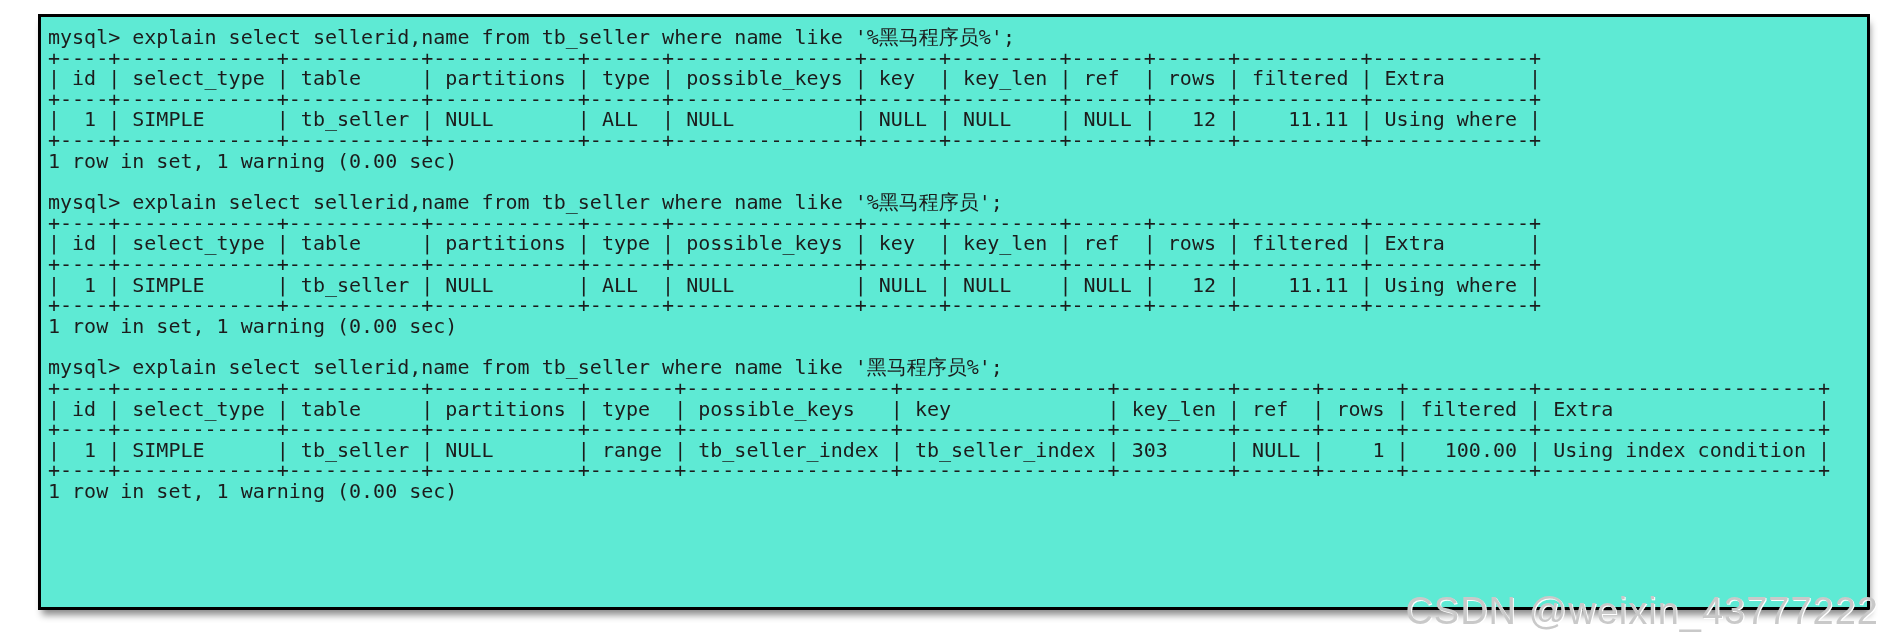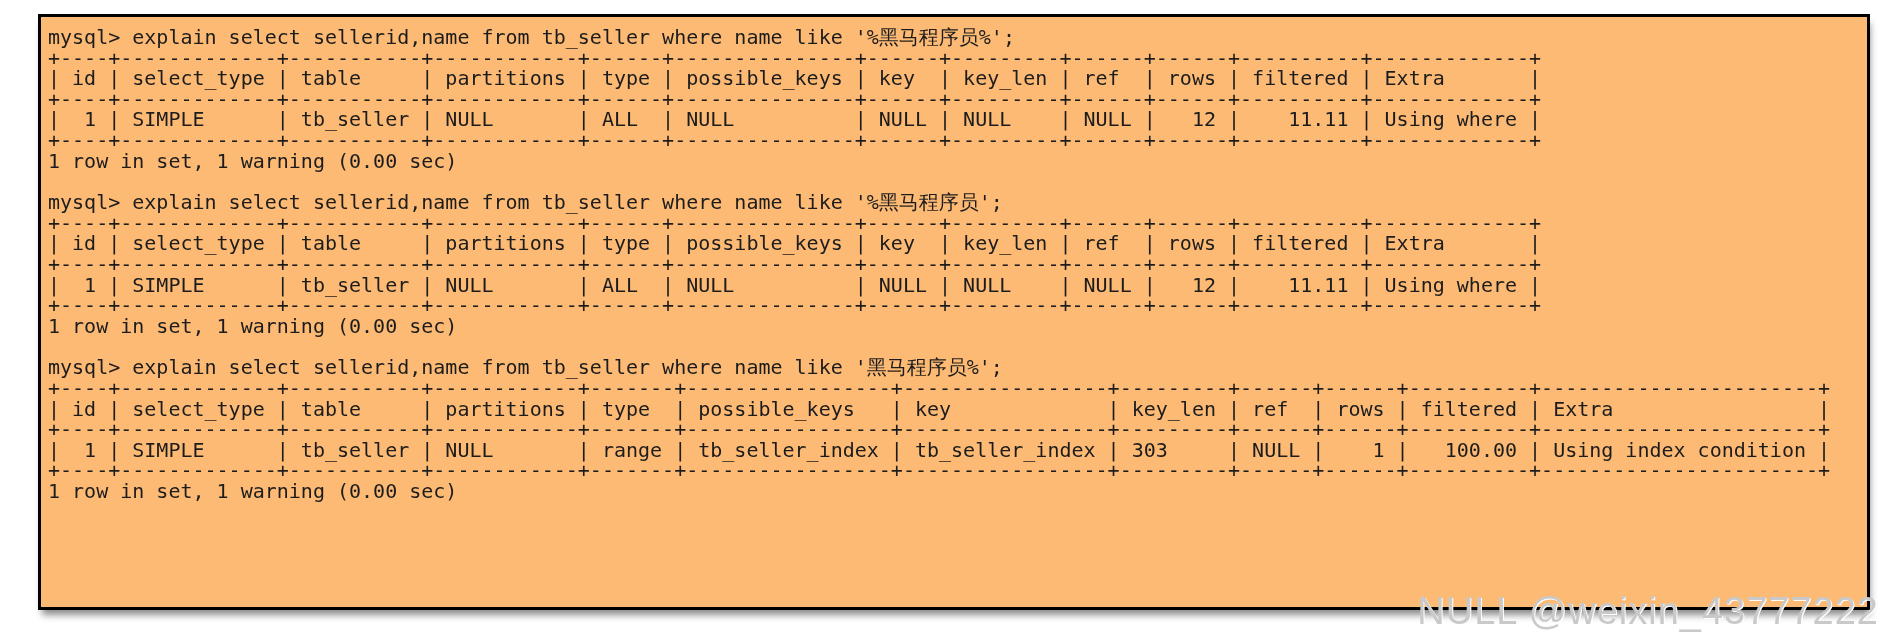--- a/index.html
+++ b/index.html
@@ -17,21 +17,21 @@
     height: 639px;
   }
   .terminal {
     position: absolute;
     left: 38px;
     top: 14px;
     width: 1832px;
     height: 596px;
     box-sizing: border-box;
     border: 3px solid #000000;
-    background: #fdba74;
+    background: #5eead4;
     padding: 10px 6px 0 7px;
     overflow: hidden;
     box-shadow: 2px 7px 7px -2px rgba(0,0,0,0.45);
   }
   .block {
     margin: 0 0 21px 0;
   }
   .query-line, .result-footer {
     font-size: 20px;
     line-height: 20.6px;
@@ -89,14 +89,14 @@
       <pre class="ascii-table">+----+-------------+-----------+------------+-------+-----------------+-----------------+---------+------+------+----------+-----------------------+
 | id | select_type | table     | partitions | type  | possible_keys   | key             | key_len | ref  | rows | filtered | Extra                 |
 +----+-------------+-----------+------------+-------+-----------------+-----------------+---------+------+------+----------+-----------------------+
 |  1 | SIMPLE      | tb_seller | NULL       | range | tb_seller_index | tb_seller_index | 303     | NULL |    1 |   100.00 | Using index condition |
 +----+-------------+-----------+------------+-------+-----------------+-----------------+---------+------+------+----------+-----------------------+</pre>
       <div class="result-footer">1 row in set, 1 warning (0.00 sec)</div>
     </div>
 
   </div>
 
-  <div class="watermark">NULL @weixin_43777222</div>
+  <div class="watermark">CSDN @weixin_43777222</div>
 </div>
 
 </body></html>

